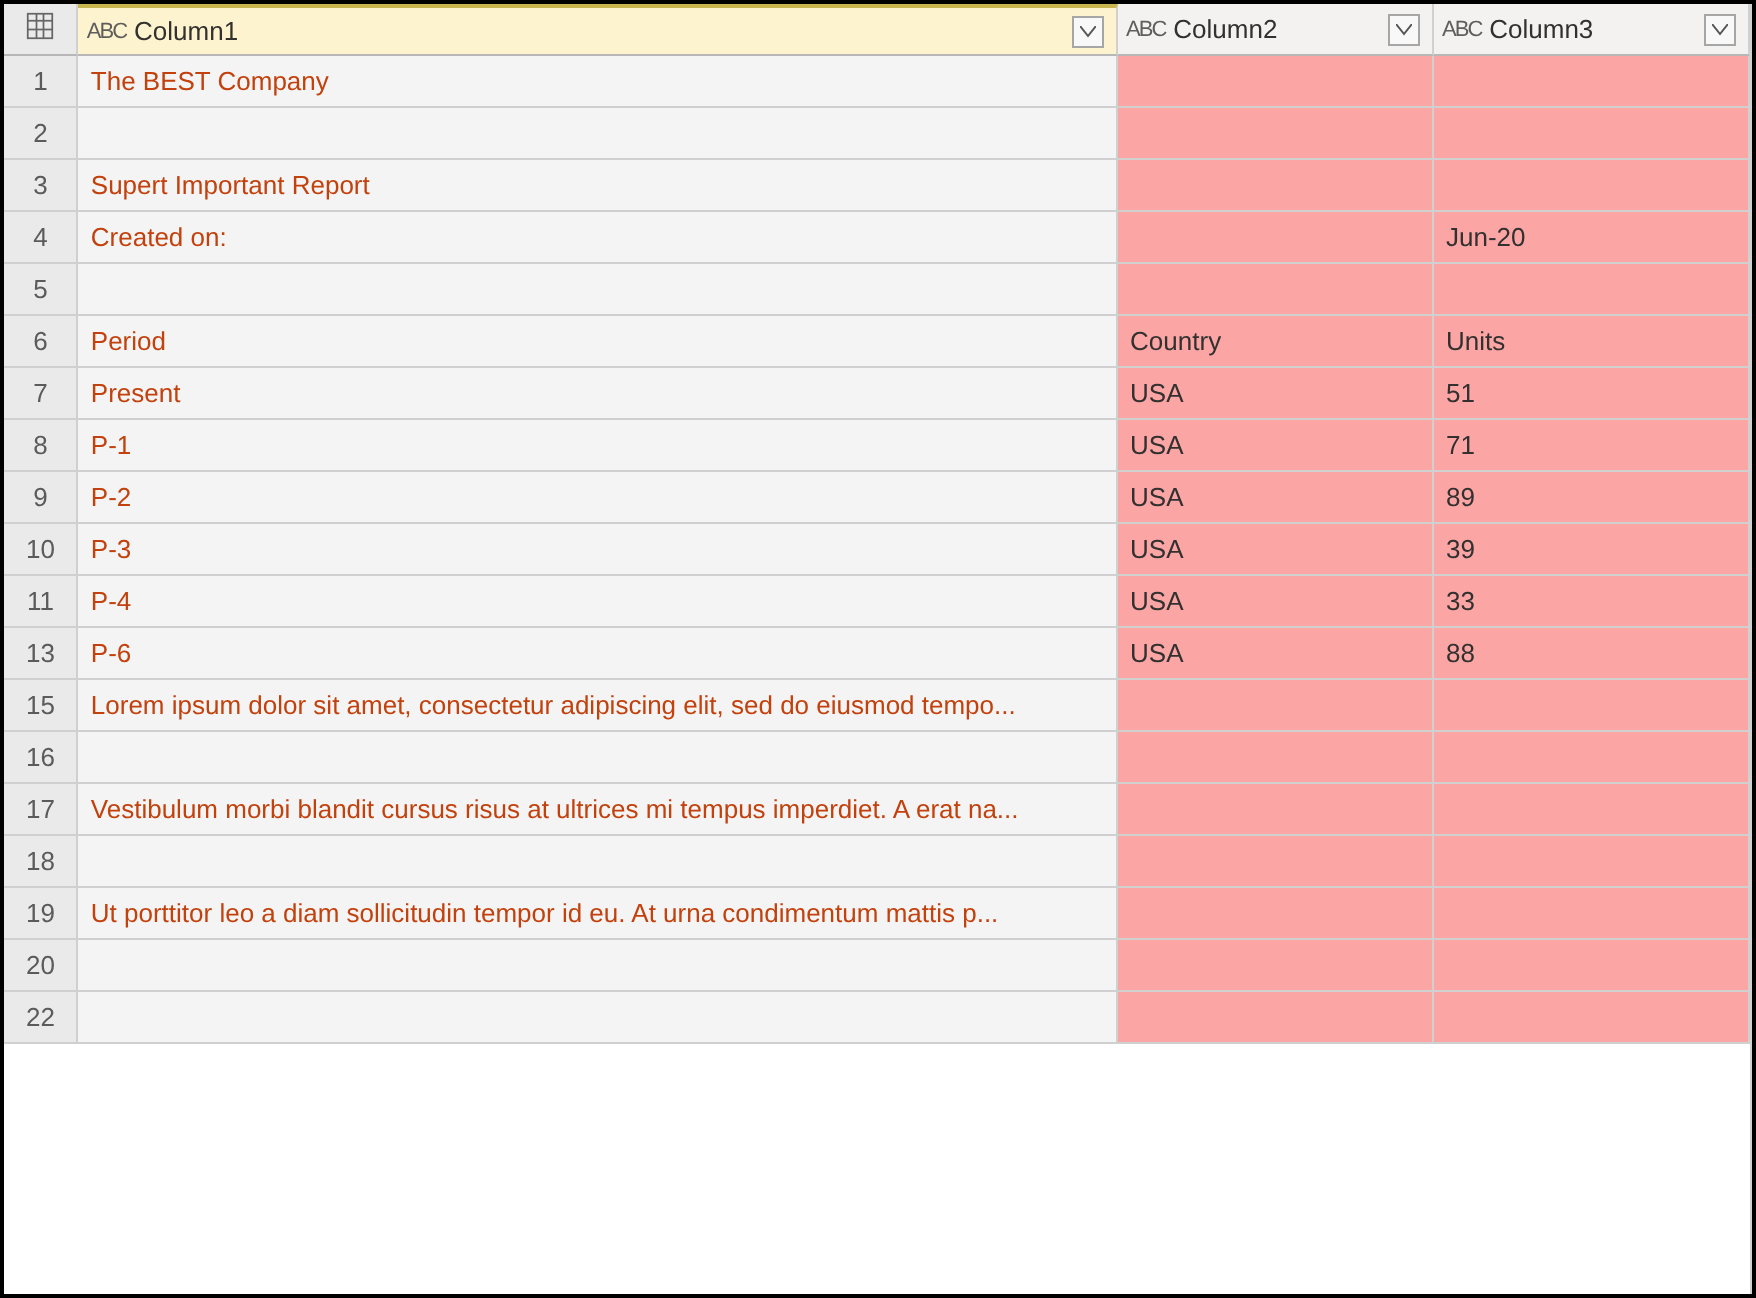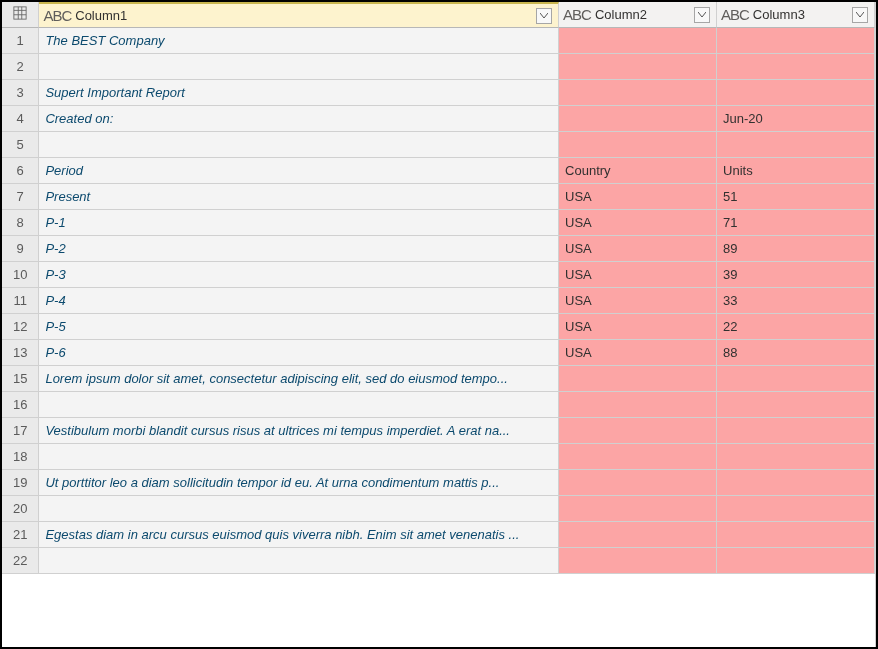--- a/index.html
+++ b/index.html
@@ -54,21 +54,21 @@
     thead th.col-header {
       padding-left: 4px;
     }
     .header-inner {
       display: flex;
       align-items: center;
       gap: 4px;
       height: 100%;
     }
     .type-icon {
-      font-size: 15px;
+      font-size: 11px;
       color: #605e5c;
       letter-spacing: -1px;
       flex: 0 0 auto;
       text-align: center;
     }
     .col-name {
       flex: 1 1 auto;
       overflow: hidden;
       text-overflow: ellipsis;
     }
@@ -87,21 +87,21 @@
     .corner svg { width: 14px; height: 14px; }
     tbody td.row-num {
       background: #eaeaea;
       color: #5b5b5b;
       text-align: center;
       padding: 0;
       font-size: 13px;
     }
     tbody td.c1 { background: #f4f4f4; }
     tbody td.c2, tbody td.c3 { background: #fca5a5; }
-    tbody td.c1 { color: #0c4a6e; font-style: italic; }
+    tbody td.c1 { color: #c2410c; }
     .scrollbar-v {
       width: 16px;
       background: #f0f0f0;
       border-left: 1px solid #d0d0d0;
     }
     .grid-area {
       display: flex;
       flex: 1 1 auto;
       overflow: hidden;
     }
@@ -234,26 +234,20 @@
               <td class="c2">USA</td>
               <td class="c3">39</td>
             </tr>
             <tr>
               <td class="row-num">11</td>
               <td class="c1">P-4</td>
               <td class="c2">USA</td>
               <td class="c3">33</td>
             </tr>
             <tr>
-              <td class="row-num">12</td>
-              <td class="c1">P-5</td>
-              <td class="c2">USA</td>
-              <td class="c3">22</td>
-            </tr>
-            <tr>
               <td class="row-num">13</td>
               <td class="c1">P-6</td>
               <td class="c2">USA</td>
               <td class="c3">88</td>
             </tr>
             <tr>
               <td class="row-num">15</td>
               <td class="c1">Lorem ipsum dolor sit amet, consectetur adipiscing elit, sed do eiusmod tempo...</td>
               <td class="c2"></td>
               <td class="c3"></td>
@@ -278,26 +272,20 @@
             </tr>
             <tr>
               <td class="row-num">19</td>
               <td class="c1">Ut porttitor leo a diam sollicitudin tempor id eu. At urna condimentum mattis p...</td>
               <td class="c2"></td>
               <td class="c3"></td>
             </tr>
             <tr>
               <td class="row-num">20</td>
               <td class="c1"></td>
-              <td class="c2"></td>
-              <td class="c3"></td>
-            </tr>
-            <tr>
-              <td class="row-num">21</td>
-              <td class="c1">Egestas diam in arcu cursus euismod quis viverra nibh. Enim sit amet venenatis ...</td>
               <td class="c2"></td>
               <td class="c3"></td>
             </tr>
             <tr>
               <td class="row-num">22</td>
               <td class="c1"></td>
               <td class="c2"></td>
               <td class="c3"></td>
             </tr>
           </tbody>

